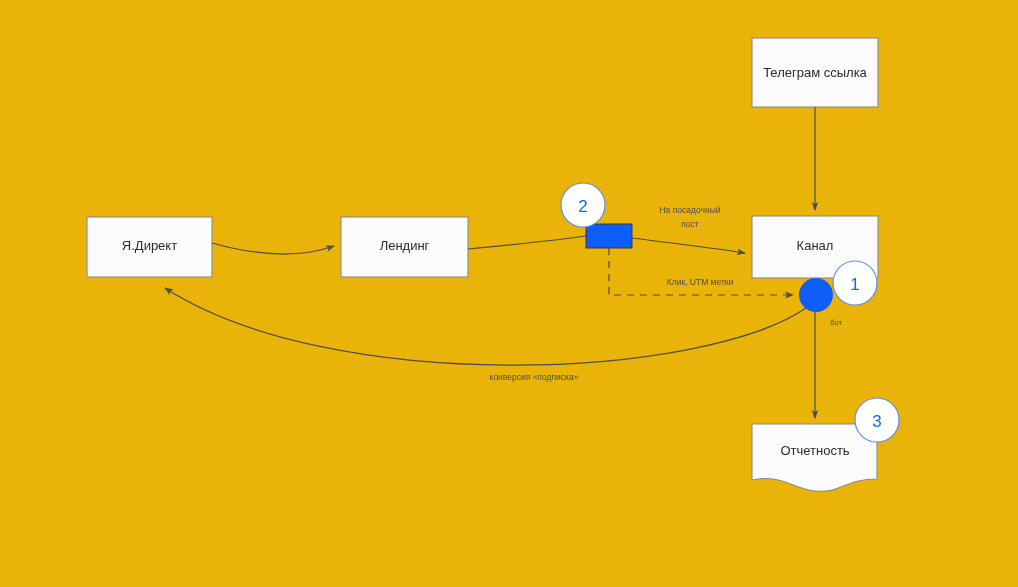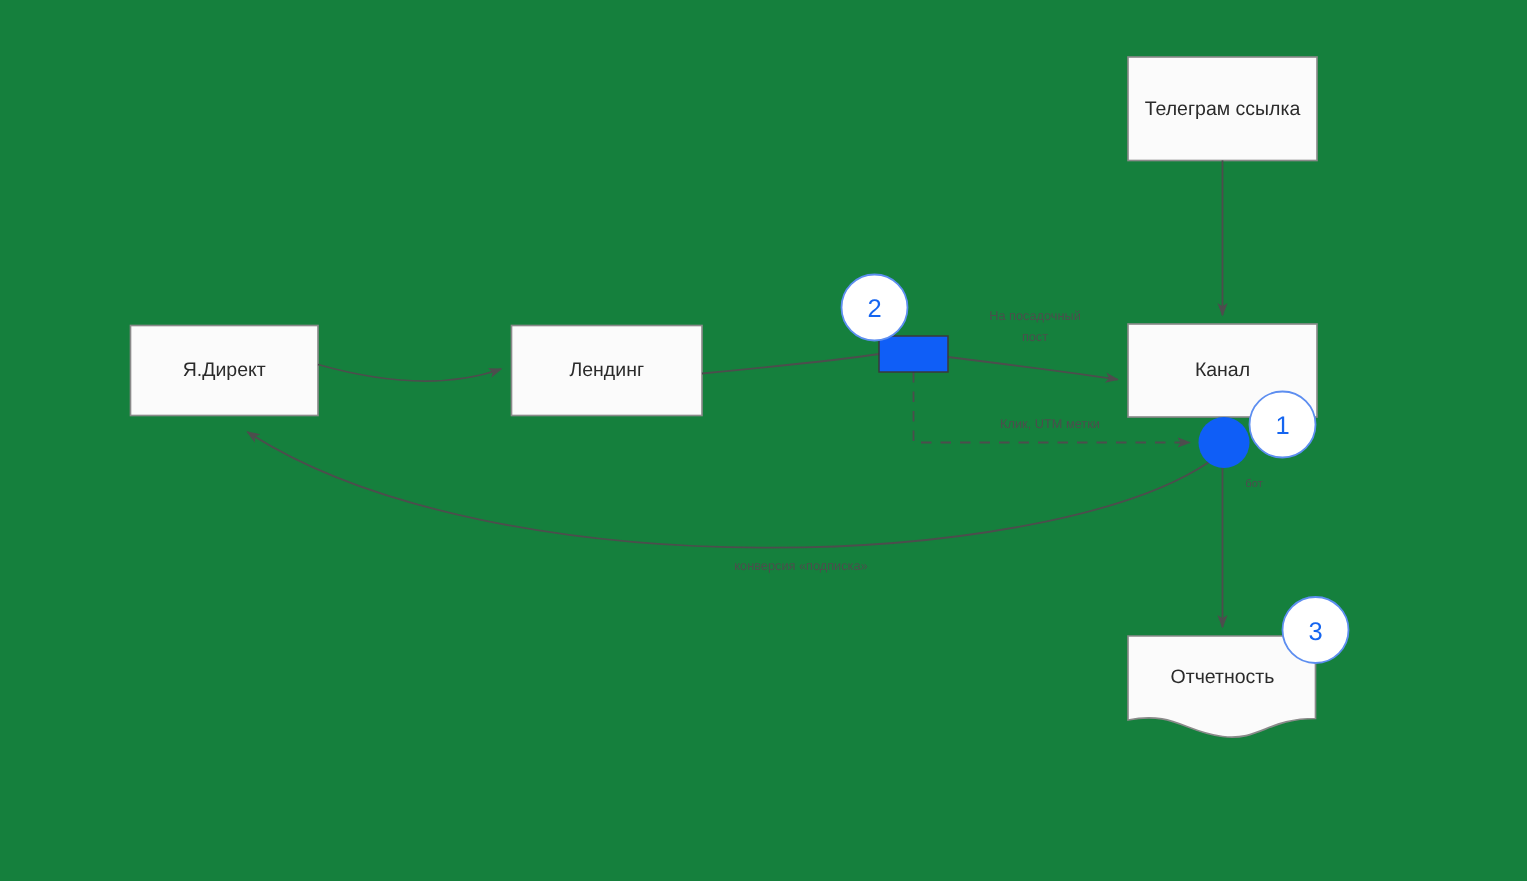--- a/index.html
+++ b/index.html
@@ -10,21 +10,21 @@
   body {
     width: 1018px;
     height: 587px;
     overflow: hidden;
     font-family: "Liberation Sans", sans-serif;
   }
   #canvas-root {
     position: relative;
     width: 1018px;
     height: 587px;
-    background: #15803d;
+    background: #eab308;
   }
   #diagram-svg {
     position: absolute;
     left: 0;
     top: 0;
   }
   .node-label {
     font-size: 13px;
     fill: #2b2b2b;
     font-family: "Liberation Sans", sans-serif;

